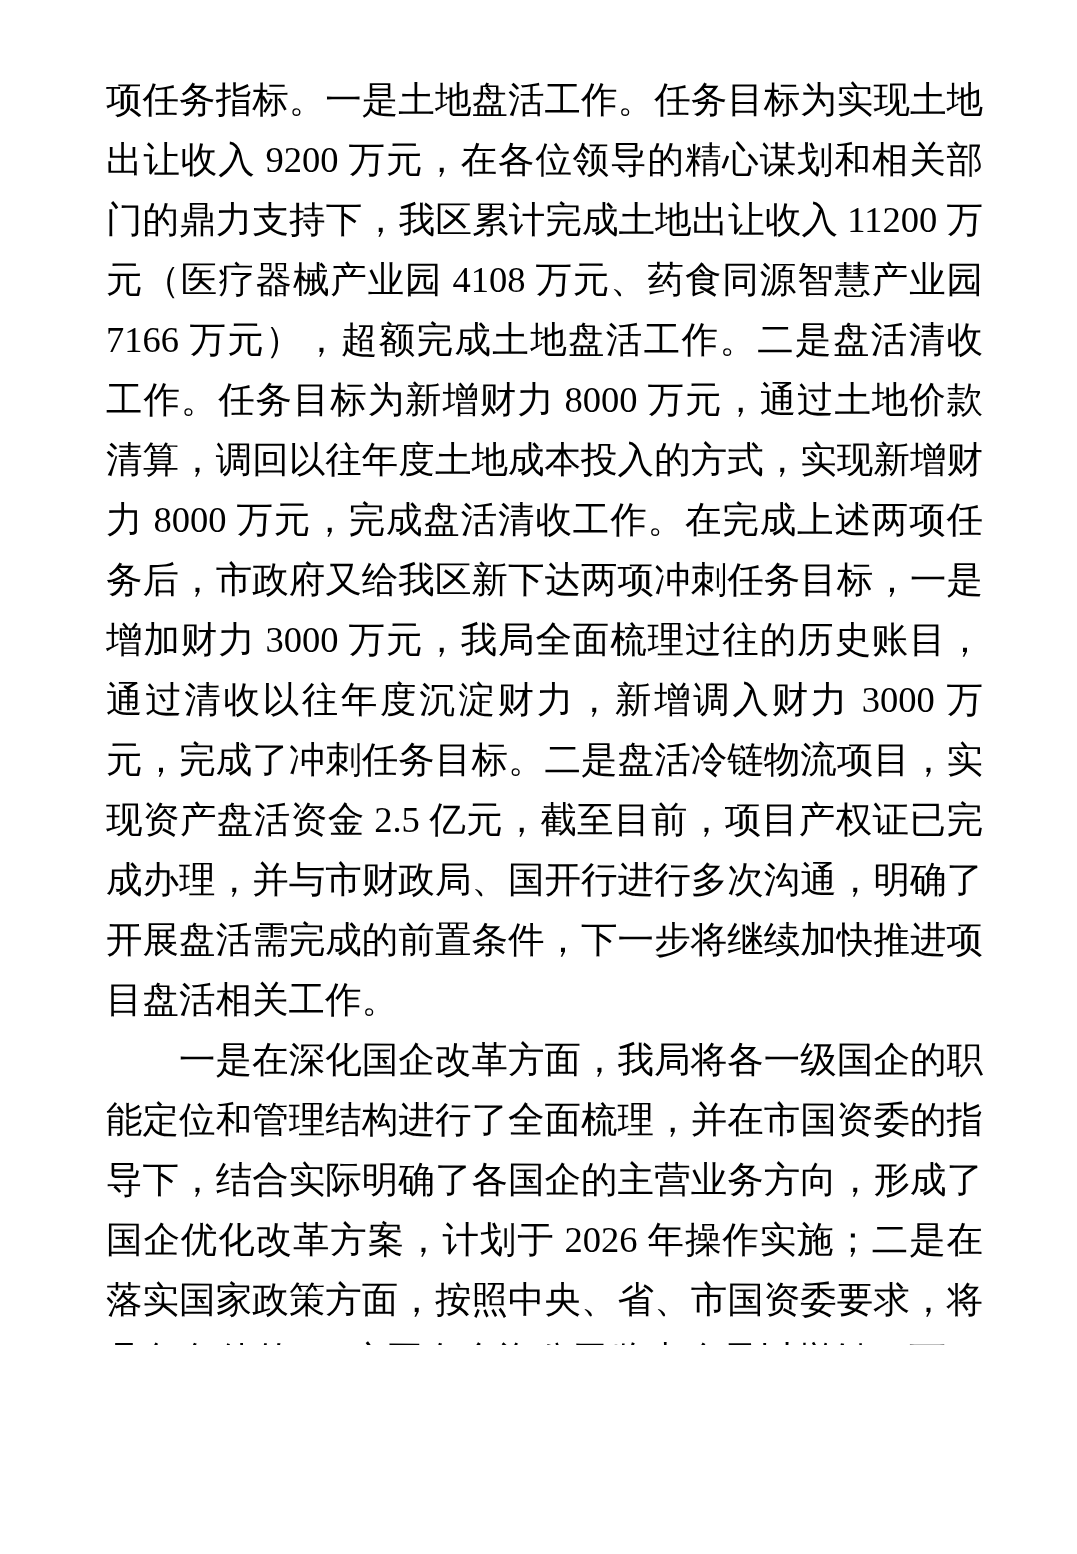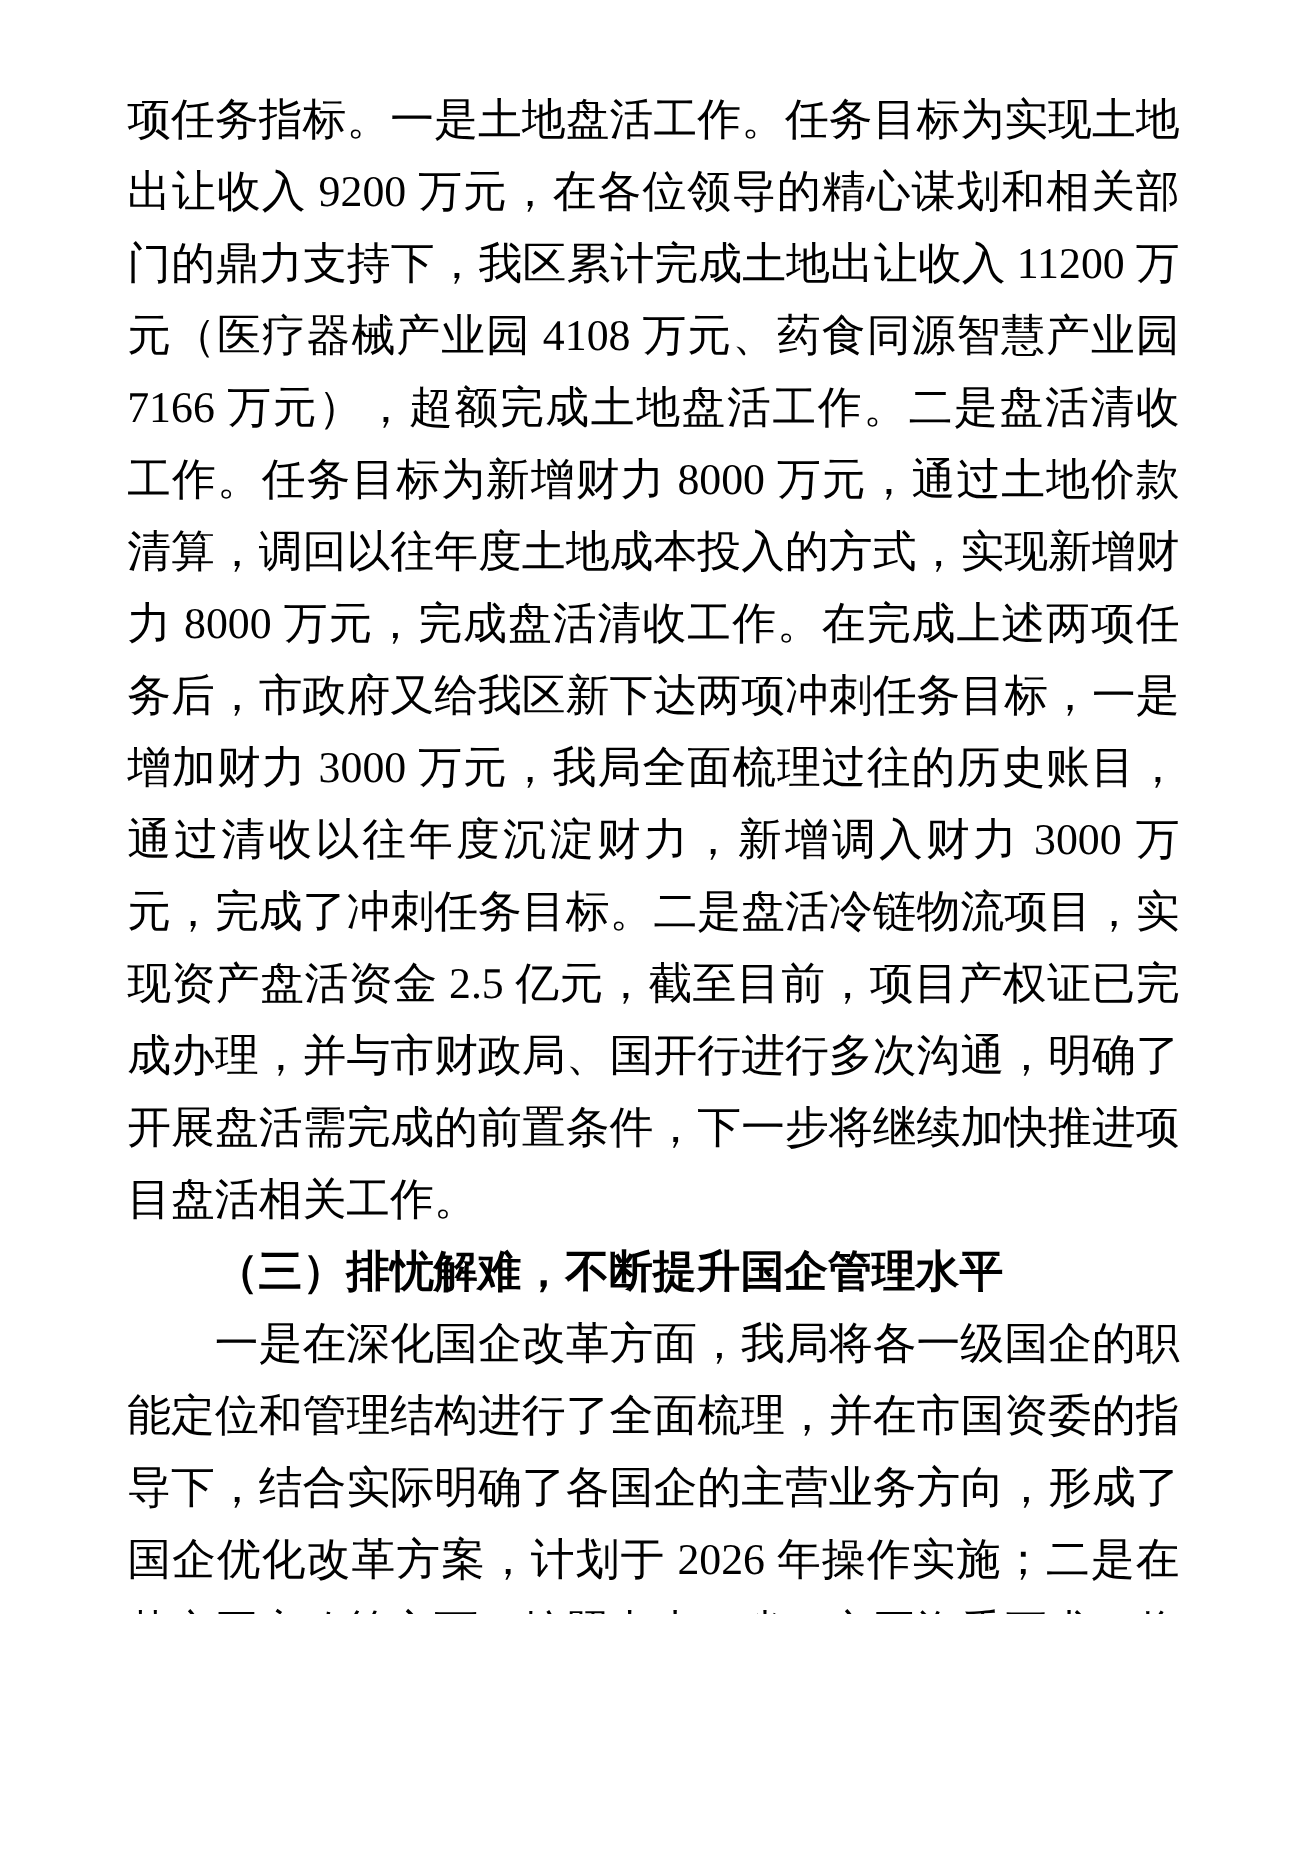--- a/index.html
+++ b/index.html
@@ -47,17 +47,16 @@
     line-height: 40px;
     color: #000000;
   }
 </style>
 </head>
 <body>
 
 <div class="page">
   <div class="content">
     <p class="para no-indent">项任务指标。一是土地盘活工作。任务目标为实现土地出让收入 9200 万元，在各位领导的精心谋划和相关部门的鼎力支持下，我区累计完成土地出让收入 11200 万元（医疗器械产业园 4108 万元、药食同源智慧产业园 7166 万元），超额完成土地盘活工作。二是盘活清收工作。任务目标为新增财力 8000 万元，通过土地价款清算，调回以往年度土地成本投入的方式，实现新增财力 8000 万元，完成盘活清收工作。在完成上述两项任务后，市政府又给我区新下达两项冲刺任务目标，一是增加财力 3000 万元，我局全面梳理过往的历史账目，通过清收以往年度沉淀财力，新增调入财力 3000 万元，完成了冲刺任务目标。二是盘活冷链物流项目，实现资产盘活资金 2.5 亿元，截至目前，项目产权证已完成办理，并与市财政局、国开行进行多次沟通，明确了开展盘活需完成的前置条件，下一步将继续加快推进项目盘活相关工作。</p>
-    <p class="para heading">（三）排忧解难，不断提升国企管理水平</p>
     <p class="para">一是在深化国企改革方面，我局将各一级国企的职能定位和管理结构进行了全面梳理，并在市国资委的指导下，结合实际明确了各国企的主营业务方向，形成了国企优化改革方案，计划于 2026 年操作实施；二是在落实国家政策方面，按照中央、省、市国资委要求，将具备条件的 22 户国有全资公司监事会予以撤销，下一步将结合国企优化改革的进程，成立审计委员会，建立起现</p>
   </div>
   <div class="page-number">- 6 -</div>
 </div>
 
 </body></html>

